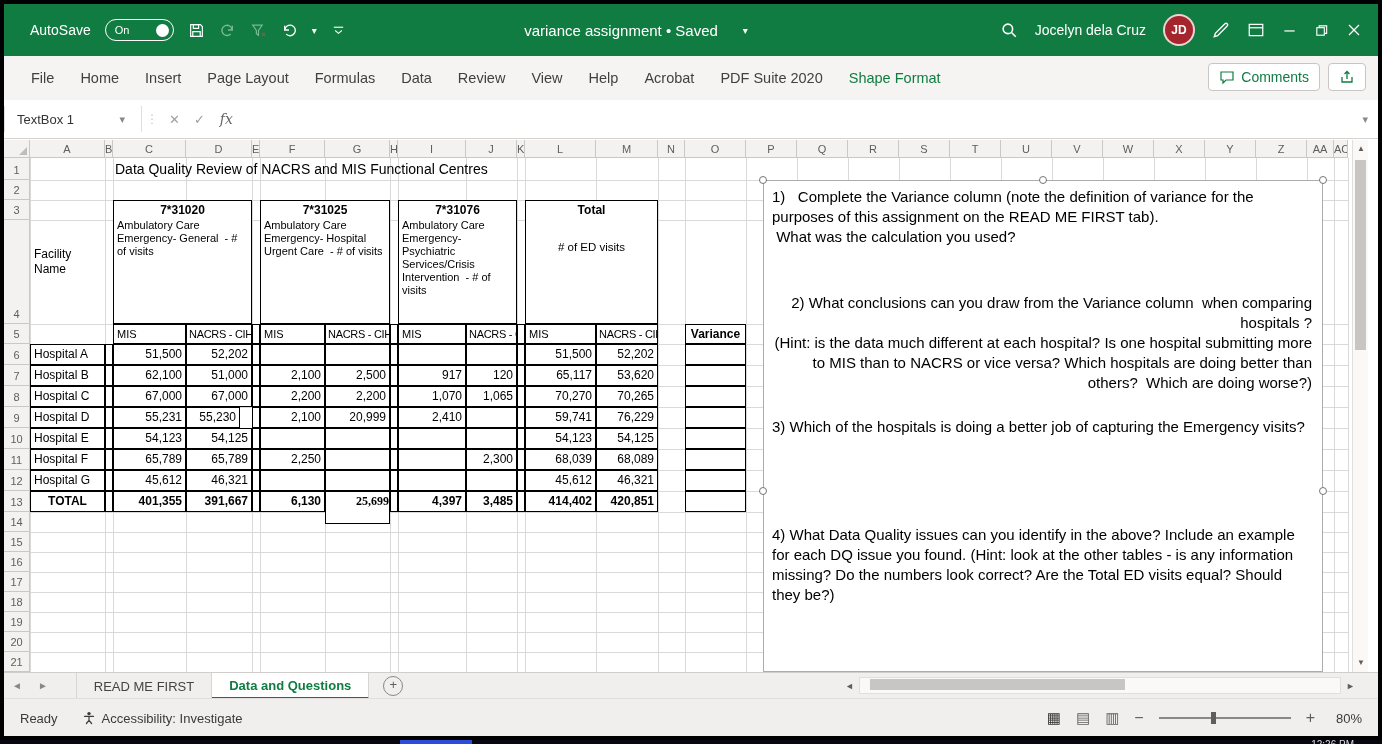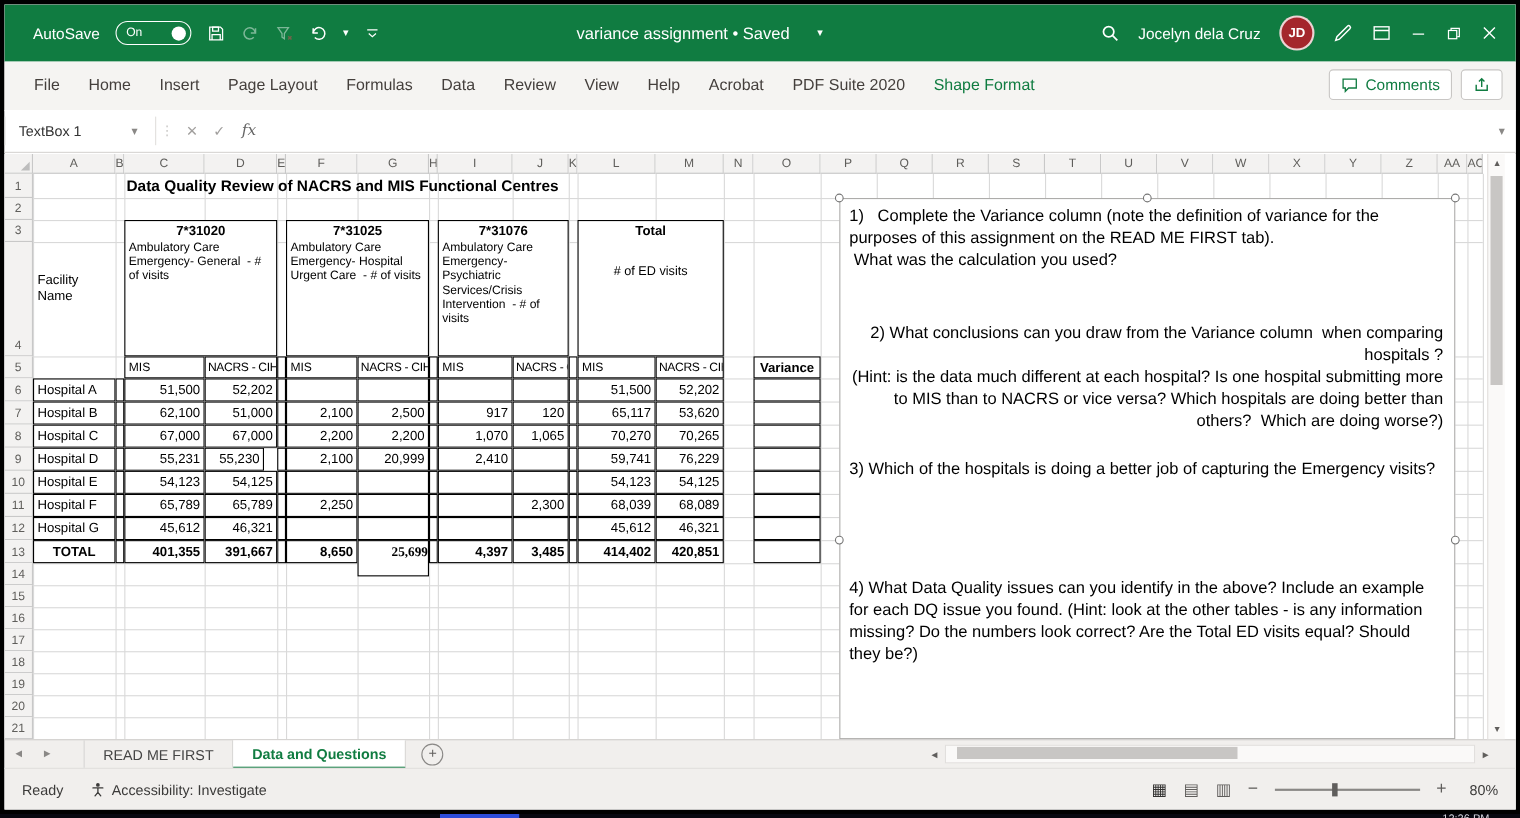--- a/index.html
+++ b/index.html
@@ -304,21 +304,21 @@
       <div style="position: absolute; left: 0px; top: 330px; width: 26px; height: 21px; background: rgb(243, 242, 241); border-right: 1px solid rgb(200, 200, 200); border-bottom: 1px solid rgb(200, 200, 200); box-sizing: border-box; font-size: 11px; color: rgb(95, 94, 91); display: flex; align-items: flex-end; justify-content: center; padding-bottom: 3px;">12</div>
       <div style="position: absolute; left: 0px; top: 351px; width: 26px; height: 21px; background: rgb(243, 242, 241); border-right: 1px solid rgb(200, 200, 200); border-bottom: 1px solid rgb(200, 200, 200); box-sizing: border-box; font-size: 11px; color: rgb(95, 94, 91); display: flex; align-items: flex-end; justify-content: center; padding-bottom: 3px;">13</div>
       <div style="position: absolute; left: 0px; top: 372px; width: 26px; height: 20px; background: rgb(243, 242, 241); border-right: 1px solid rgb(200, 200, 200); border-bottom: 1px solid rgb(200, 200, 200); box-sizing: border-box; font-size: 11px; color: rgb(95, 94, 91); display: flex; align-items: flex-end; justify-content: center; padding-bottom: 3px;">14</div>
       <div style="position: absolute; left: 0px; top: 392px; width: 26px; height: 20px; background: rgb(243, 242, 241); border-right: 1px solid rgb(200, 200, 200); border-bottom: 1px solid rgb(200, 200, 200); box-sizing: border-box; font-size: 11px; color: rgb(95, 94, 91); display: flex; align-items: flex-end; justify-content: center; padding-bottom: 3px;">15</div>
       <div style="position: absolute; left: 0px; top: 412px; width: 26px; height: 20px; background: rgb(243, 242, 241); border-right: 1px solid rgb(200, 200, 200); border-bottom: 1px solid rgb(200, 200, 200); box-sizing: border-box; font-size: 11px; color: rgb(95, 94, 91); display: flex; align-items: flex-end; justify-content: center; padding-bottom: 3px;">16</div>
       <div style="position: absolute; left: 0px; top: 432px; width: 26px; height: 20px; background: rgb(243, 242, 241); border-right: 1px solid rgb(200, 200, 200); border-bottom: 1px solid rgb(200, 200, 200); box-sizing: border-box; font-size: 11px; color: rgb(95, 94, 91); display: flex; align-items: flex-end; justify-content: center; padding-bottom: 3px;">17</div>
       <div style="position: absolute; left: 0px; top: 452px; width: 26px; height: 20px; background: rgb(243, 242, 241); border-right: 1px solid rgb(200, 200, 200); border-bottom: 1px solid rgb(200, 200, 200); box-sizing: border-box; font-size: 11px; color: rgb(95, 94, 91); display: flex; align-items: flex-end; justify-content: center; padding-bottom: 3px;">18</div>
       <div style="position: absolute; left: 0px; top: 472px; width: 26px; height: 20px; background: rgb(243, 242, 241); border-right: 1px solid rgb(200, 200, 200); border-bottom: 1px solid rgb(200, 200, 200); box-sizing: border-box; font-size: 11px; color: rgb(95, 94, 91); display: flex; align-items: flex-end; justify-content: center; padding-bottom: 3px;">19</div>
       <div style="position: absolute; left: 0px; top: 492px; width: 26px; height: 20px; background: rgb(243, 242, 241); border-right: 1px solid rgb(200, 200, 200); border-bottom: 1px solid rgb(200, 200, 200); box-sizing: border-box; font-size: 11px; color: rgb(95, 94, 91); display: flex; align-items: flex-end; justify-content: center; padding-bottom: 3px;">20</div>
       <div style="position: absolute; left: 0px; top: 512px; width: 26px; height: 20px; background: rgb(243, 242, 241); border-right: 1px solid rgb(200, 200, 200); border-bottom: 1px solid rgb(200, 200, 200); box-sizing: border-box; font-size: 11px; color: rgb(95, 94, 91); display: flex; align-items: flex-end; justify-content: center; padding-bottom: 3px;">21</div>
-      <div style="position: absolute; left: 111px; top: 18px; height: 22px; line-height: 22px; font-size: 14px; font-weight: 700; white-space: nowrap; color: rgb(0, 0, 0); z-index: 2;">Data Quality Review of NACRS and MIS Functional Centres</div>
+      <div style="position: absolute; left: 111px; top: 18px; height: 22px; line-height: 22px; font-size: 14px; font-weight: 400; white-space: nowrap; color: rgb(0, 0, 0); z-index: 2;">Data Quality Review of NACRS and MIS Functional Centres</div>
       <div style="position: absolute; left: 109px; top: 60px; width: 139px; height: 124px; background: rgb(255, 255, 255); border: 1.5px solid rgb(0, 0, 0); box-sizing: border-box; overflow: hidden; z-index: 2;">
         <div style="position: static; text-align: center; font-weight: 700; font-size: 12px; padding-top: 2px;">7*31020</div>
         <div style="position: static; font-size: 11px; line-height: 13px; padding: 2px 3px; white-space: pre-wrap;">Ambulatory Care Emergency- General  - # of visits</div>
       </div>
       <div style="position: absolute; left: 256px; top: 60px; width: 130px; height: 124px; background: rgb(255, 255, 255); border: 1.5px solid rgb(0, 0, 0); box-sizing: border-box; overflow: hidden; z-index: 2;">
         <div style="position: static; text-align: center; font-weight: 700; font-size: 12px; padding-top: 2px;">7*31025</div>
         <div style="position: static; font-size: 11px; line-height: 13px; padding: 2px 3px; white-space: pre-wrap;">Ambulatory Care Emergency- Hospital Urgent Care  - # of visits</div>
       </div>
       <div style="position: absolute; left: 394px; top: 60px; width: 119px; height: 124px; background: rgb(255, 255, 255); border: 1.5px solid rgb(0, 0, 0); box-sizing: border-box; overflow: hidden; z-index: 2;">
         <div style="position: static; text-align: center; font-weight: 700; font-size: 12px; padding-top: 2px;">7*31076</div>
@@ -439,21 +439,21 @@
       <div style="position: absolute; left: 521px; top: 330px; width: 71px; height: 21px; background: rgb(255, 255, 255); border: 1px solid rgb(0, 0, 0); box-sizing: border-box; font-size: 12px; line-height: 19px; overflow: hidden; white-space: nowrap; text-align: right; font-weight: 400; padding-left: 0px; padding-right: 3px; letter-spacing: normal; z-index: 2;">45,612</div>
       <div style="position: absolute; left: 592px; top: 330px; width: 62px; height: 21px; background: rgb(255, 255, 255); border: 1px solid rgb(0, 0, 0); box-sizing: border-box; font-size: 12px; line-height: 19px; overflow: hidden; white-space: nowrap; text-align: right; font-weight: 400; padding-left: 0px; padding-right: 3px; letter-spacing: normal; z-index: 2;">46,321</div>
       <div style="position: absolute; left: 681px; top: 330px; width: 61px; height: 21px; background: rgb(255, 255, 255); border: 1px solid rgb(0, 0, 0); box-sizing: border-box; font-size: 12px; line-height: 19px; overflow: hidden; white-space: nowrap; text-align: left; font-weight: 400; padding-left: 0px; padding-right: 0px; letter-spacing: normal; z-index: 2;"></div>
       <div style="position: absolute; left: 26px; top: 351px; width: 75px; height: 21px; background: rgb(255, 255, 255); border: 1px solid rgb(0, 0, 0); box-sizing: border-box; font-size: 12px; line-height: 19px; overflow: hidden; white-space: nowrap; text-align: center; font-weight: 700; padding-left: 0px; padding-right: 0px; letter-spacing: normal; z-index: 2;">TOTAL</div>
       <div style="position: absolute; left: 101px; top: 351px; width: 8px; height: 21px; background: rgb(255, 255, 255); border: 1px solid rgb(0, 0, 0); box-sizing: border-box; font-size: 12px; line-height: 19px; overflow: hidden; white-space: nowrap; text-align: left; font-weight: 400; padding-left: 0px; padding-right: 0px; letter-spacing: normal; z-index: 2;"></div>
       <div style="position: absolute; left: 248px; top: 351px; width: 8px; height: 21px; background: rgb(255, 255, 255); border: 1px solid rgb(0, 0, 0); box-sizing: border-box; font-size: 12px; line-height: 19px; overflow: hidden; white-space: nowrap; text-align: left; font-weight: 400; padding-left: 0px; padding-right: 0px; letter-spacing: normal; z-index: 2;"></div>
       <div style="position: absolute; left: 386px; top: 351px; width: 8px; height: 21px; background: rgb(255, 255, 255); border: 1px solid rgb(0, 0, 0); box-sizing: border-box; font-size: 12px; line-height: 19px; overflow: hidden; white-space: nowrap; text-align: left; font-weight: 400; padding-left: 0px; padding-right: 0px; letter-spacing: normal; z-index: 2;"></div>
       <div style="position: absolute; left: 513px; top: 351px; width: 8px; height: 21px; background: rgb(255, 255, 255); border: 1px solid rgb(0, 0, 0); box-sizing: border-box; font-size: 12px; line-height: 19px; overflow: hidden; white-space: nowrap; text-align: left; font-weight: 400; padding-left: 0px; padding-right: 0px; letter-spacing: normal; z-index: 2;"></div>
       <div style="position: absolute; left: 109px; top: 351px; width: 73px; height: 21px; background: rgb(255, 255, 255); border: 1px solid rgb(0, 0, 0); box-sizing: border-box; font-size: 12px; line-height: 19px; overflow: hidden; white-space: nowrap; text-align: right; font-weight: 700; padding-left: 0px; padding-right: 3px; letter-spacing: normal; z-index: 2;">401,355</div>
       <div style="position: absolute; left: 182px; top: 351px; width: 66px; height: 21px; background: rgb(255, 255, 255); border: 1px solid rgb(0, 0, 0); box-sizing: border-box; font-size: 12px; line-height: 19px; overflow: hidden; white-space: nowrap; text-align: right; font-weight: 700; padding-left: 0px; padding-right: 3px; letter-spacing: normal; z-index: 2;">391,667</div>
-      <div style="position: absolute; left: 256px; top: 351px; width: 65px; height: 21px; background: rgb(255, 255, 255); border: 1px solid rgb(0, 0, 0); box-sizing: border-box; font-size: 12px; line-height: 19px; overflow: hidden; white-space: nowrap; text-align: right; font-weight: 700; padding-left: 0px; padding-right: 3px; letter-spacing: normal; z-index: 2;">8,650</div>
+      <div style="position: absolute; left: 256px; top: 351px; width: 65px; height: 21px; background: rgb(255, 255, 255); border: 1px solid rgb(0, 0, 0); box-sizing: border-box; font-size: 12px; line-height: 19px; overflow: hidden; white-space: nowrap; text-align: right; font-weight: 700; padding-left: 0px; padding-right: 3px; letter-spacing: normal; z-index: 2;">6,130</div>
       <div style="position: absolute; left: 321px; top: 351px; width: 65px; height: 33px; background: rgb(255, 255, 255); border: 1px solid rgb(0, 0, 0); box-sizing: border-box; font-size: 12px; line-height: 19px; overflow: hidden; white-space: nowrap; text-align: right; font-weight: 700; padding-left: 0px; padding-right: 0; letter-spacing: normal; z-index: 2; font-family: Liberation Serif, serif;">25,699</div>
       <div style="position: absolute; left: 394px; top: 351px; width: 68px; height: 21px; background: rgb(255, 255, 255); border: 1px solid rgb(0, 0, 0); box-sizing: border-box; font-size: 12px; line-height: 19px; overflow: hidden; white-space: nowrap; text-align: right; font-weight: 700; padding-left: 0px; padding-right: 3px; letter-spacing: normal; z-index: 2;">4,397</div>
       <div style="position: absolute; left: 462px; top: 351px; width: 51px; height: 21px; background: rgb(255, 255, 255); border: 1px solid rgb(0, 0, 0); box-sizing: border-box; font-size: 12px; line-height: 19px; overflow: hidden; white-space: nowrap; text-align: right; font-weight: 700; padding-left: 0px; padding-right: 3px; letter-spacing: normal; z-index: 2;">3,485</div>
       <div style="position: absolute; left: 521px; top: 351px; width: 71px; height: 21px; background: rgb(255, 255, 255); border: 1px solid rgb(0, 0, 0); box-sizing: border-box; font-size: 12px; line-height: 19px; overflow: hidden; white-space: nowrap; text-align: right; font-weight: 700; padding-left: 0px; padding-right: 3px; letter-spacing: normal; z-index: 2;">414,402</div>
       <div style="position: absolute; left: 592px; top: 351px; width: 62px; height: 21px; background: rgb(255, 255, 255); border: 1px solid rgb(0, 0, 0); box-sizing: border-box; font-size: 12px; line-height: 19px; overflow: hidden; white-space: nowrap; text-align: right; font-weight: 700; padding-left: 0px; padding-right: 3px; letter-spacing: normal; z-index: 2;">420,851</div>
       <div style="position: absolute; left: 681px; top: 351px; width: 61px; height: 21px; background: rgb(255, 255, 255); border: 1px solid rgb(0, 0, 0); box-sizing: border-box; font-size: 12px; line-height: 19px; overflow: hidden; white-space: nowrap; text-align: left; font-weight: 400; padding-left: 0px; padding-right: 0px; letter-spacing: normal; z-index: 2;"></div>
       <div style="position: absolute; left: 759px; top: 40px; width: 560px; height: 492px; background: rgb(255, 255, 255); border: 1px solid rgb(173, 172, 170); box-sizing: border-box; z-index: 5; padding: 6px 10px 0px 8px; overflow: hidden;">
         <div style="position: static; white-space: pre-wrap; font-size: 15px; line-height: 20px; color: rgb(0, 0, 0); margin-bottom: 46px;">1)   Complete the Variance column (note the definition of variance for the purposes of this assignment on the READ ME FIRST tab).
  What was the calculation you used?</div>
         <div style="position: static; white-space: pre-wrap; font-size: 15px; line-height: 20px; color: rgb(0, 0, 0); margin-bottom: 24px; text-align: right;">2) What conclusions can you draw from the Variance column  when comparing hospitals ?

